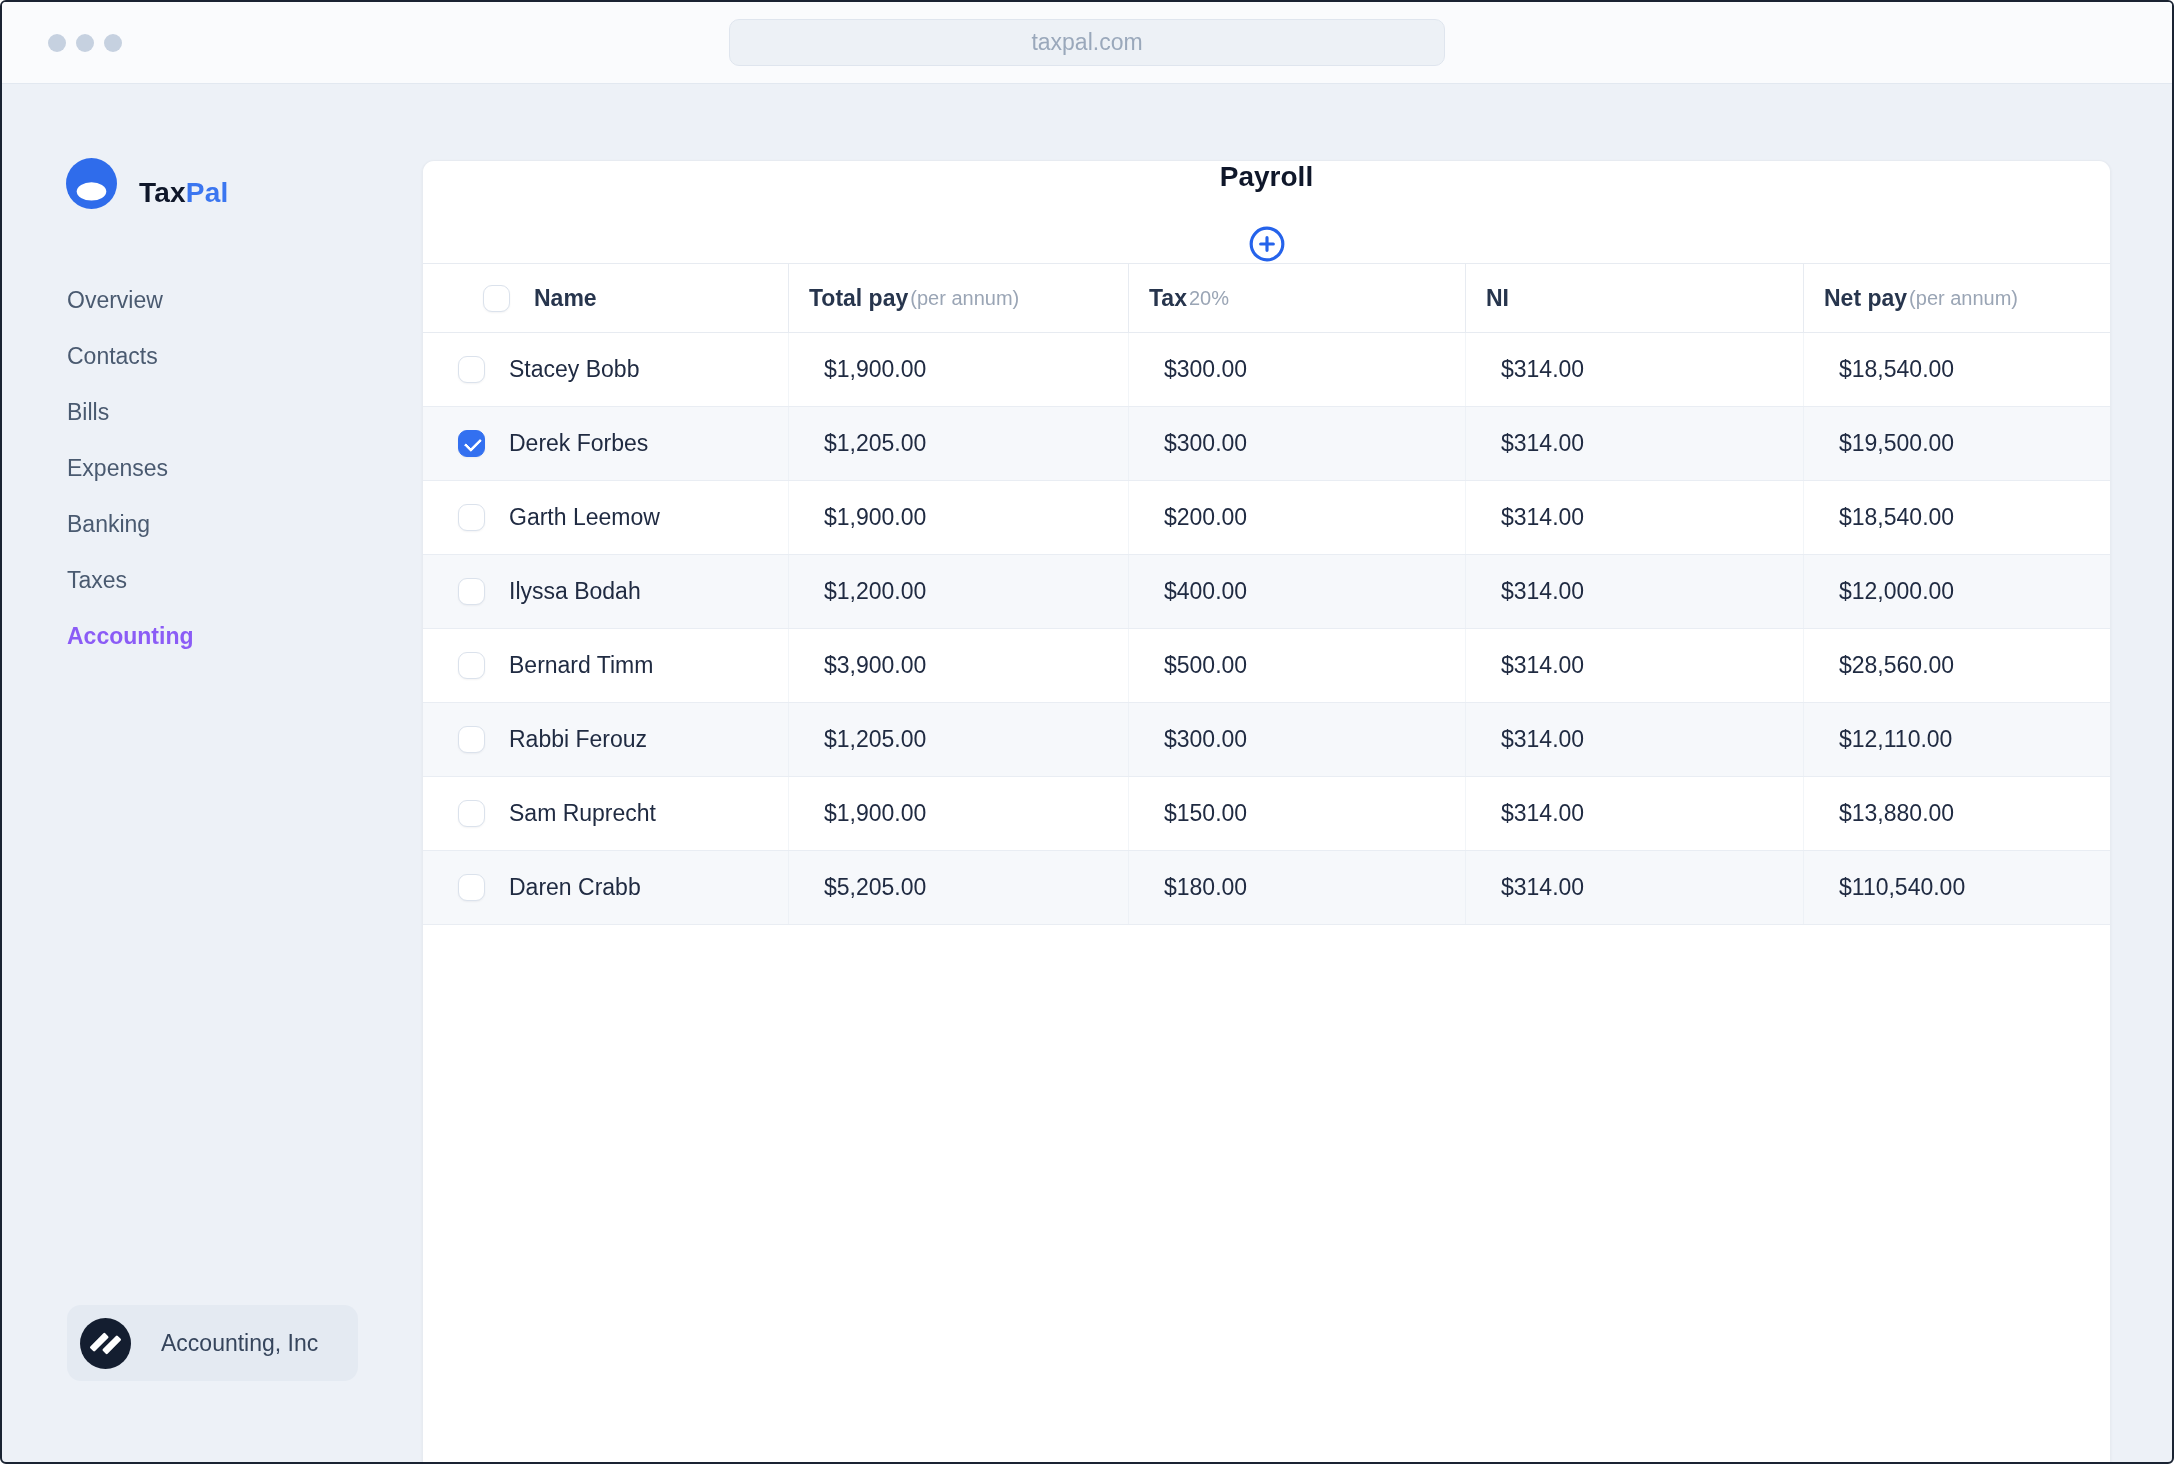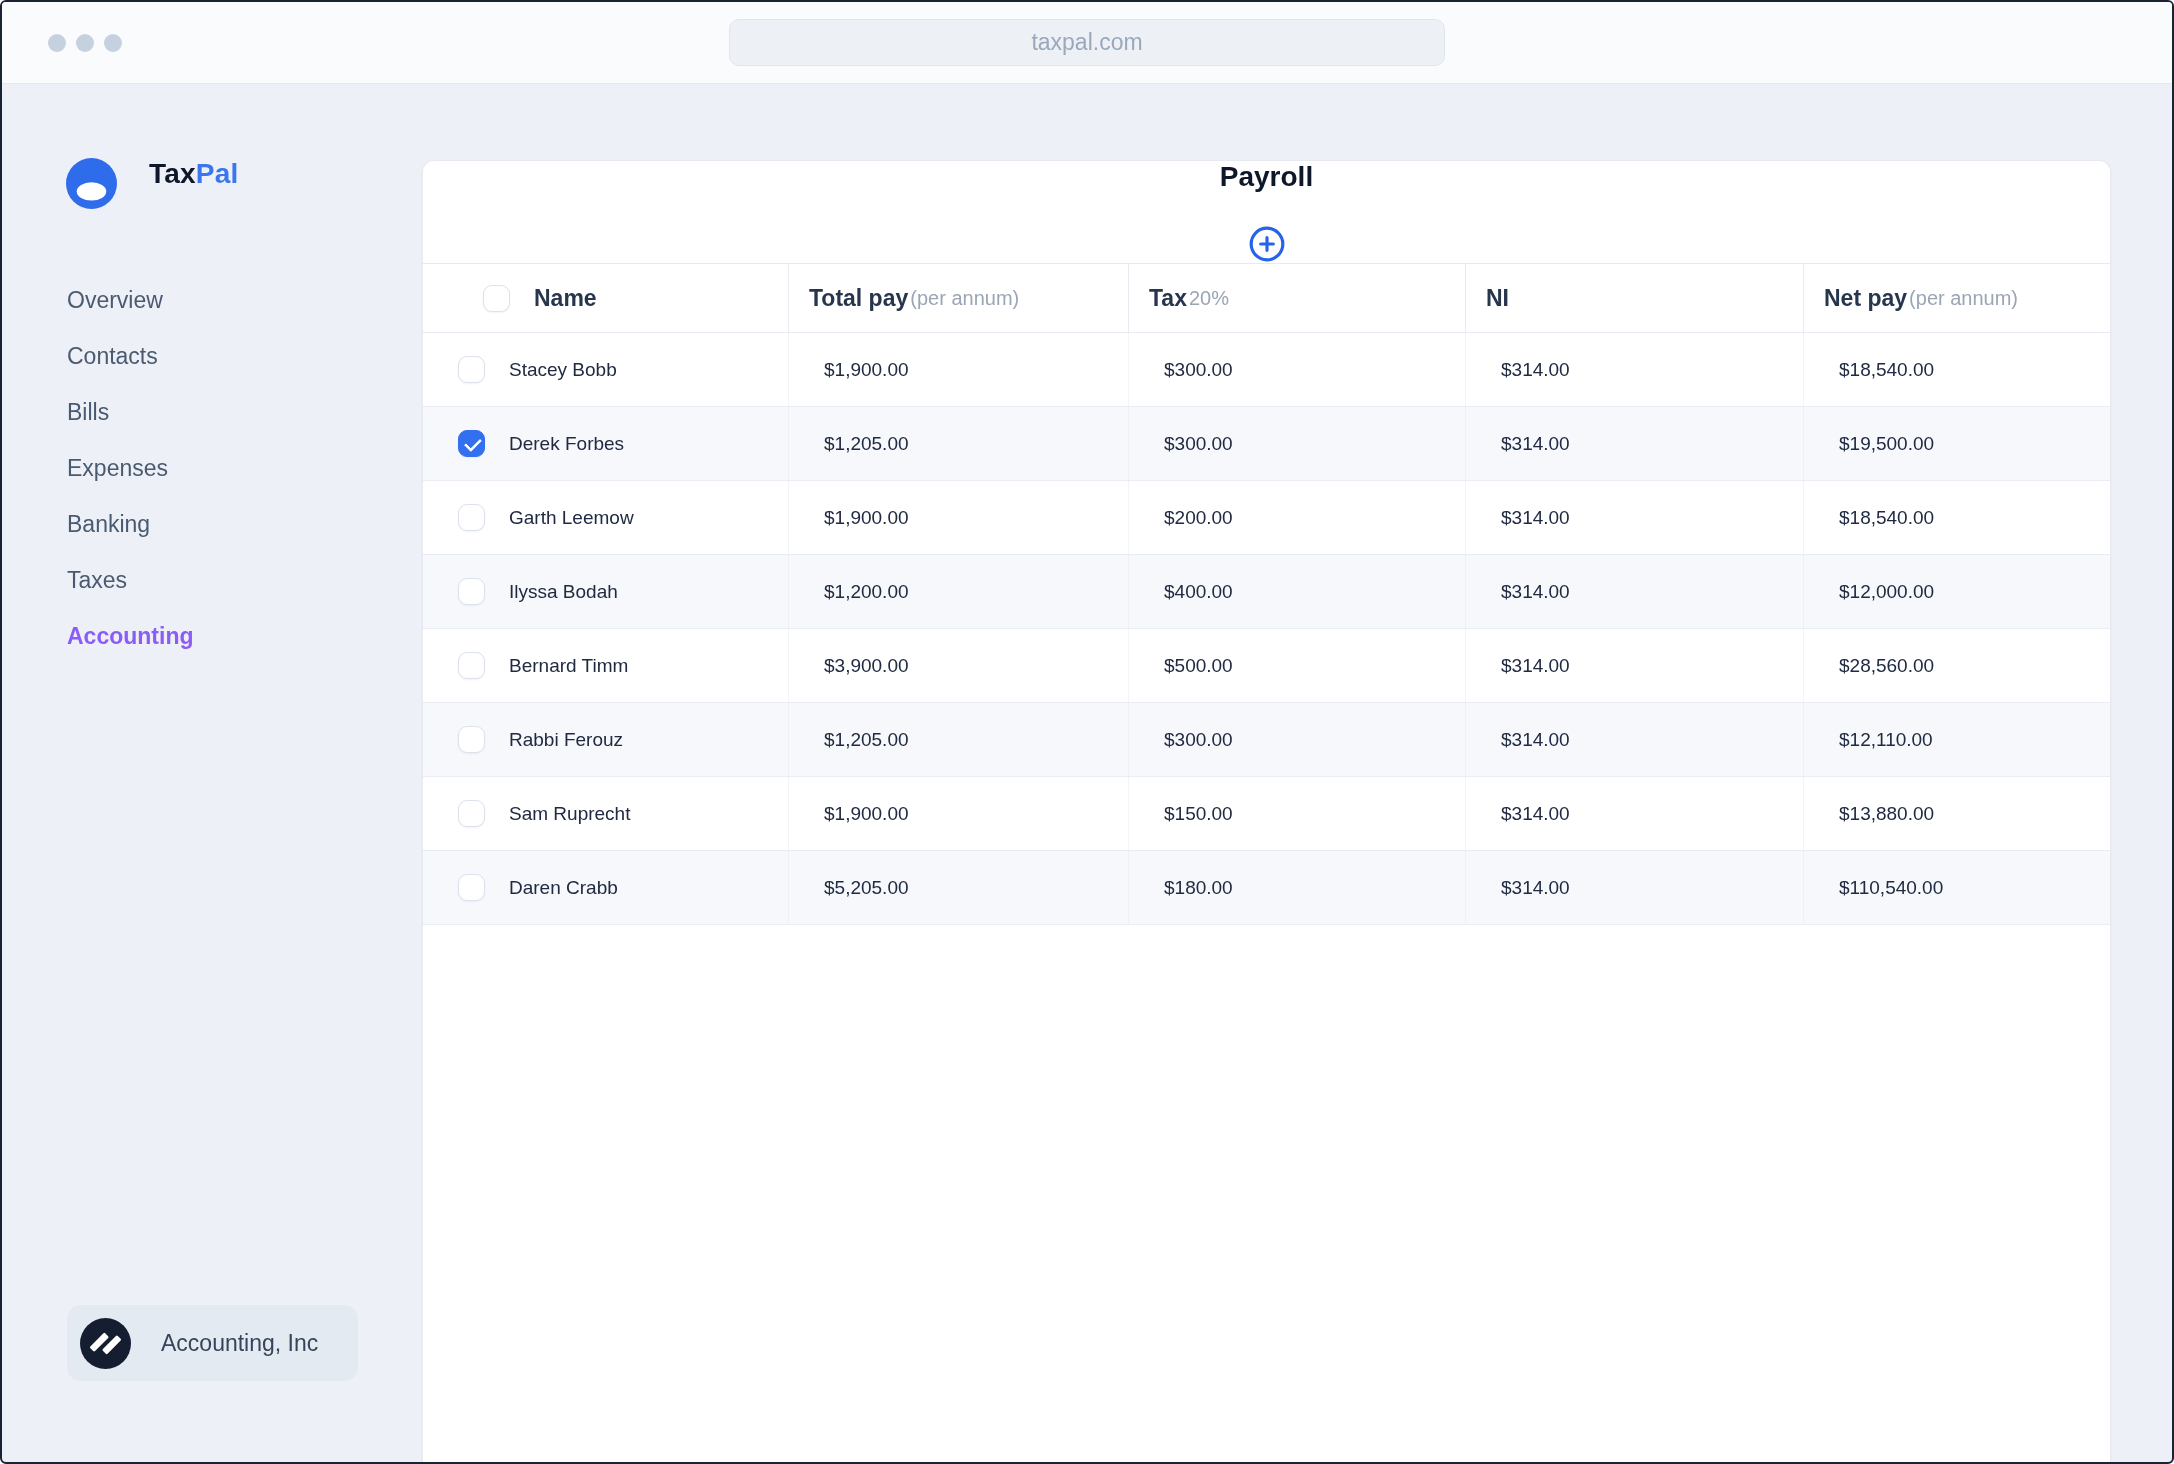--- a/index.html
+++ b/index.html
@@ -15,21 +15,21 @@
   .dots{position:absolute;left:46px;top:50%;transform:translateY(-50%);display:flex;gap:10px;}
   .dot{width:18px;height:18px;border-radius:50%;background:#c6d1e0;}
   .urlbar{
     position:absolute;left:50%;top:17px;transform:translateX(-50%);
     width:716px;height:47px;background:#edf1f6;border:1px solid #dfe5ee;border-radius:10px;
     display:flex;align-items:center;justify-content:center;
     font-size:23px;color:#9aa8bb;
   }
   
   .sidebar{position:absolute;top:82px;left:0;width:420px;bottom:0;}
-  .logo-row{position:absolute;top:74px;left:64px;display:flex;align-items:flex-start;gap:32px;}
+  .logo-row{position:absolute;top:74px;left:64px;display:flex;align-items:flex-end;gap:22px;}
   .wordmark{font-size:28px;font-weight:700;color:#0f172a;letter-spacing:.2px;}
   .wordmark .brand-accent{color:#3b76f0;}
   .nav{position:absolute;top:188px;left:65px;}
   .nav-item{height:56px;display:flex;align-items:center;font-size:23px;color:#4a5a70;cursor:pointer;}
   .nav-item.active{color:#8b5cf6;font-weight:700;}
   .org-pill{
     position:absolute;left:65px;bottom:81px;width:291px;height:76px;
     background:#e4eaf2;border-radius:14px;display:flex;align-items:center;cursor:pointer;
   }
   .org-pill .org-logo{margin-left:13px;flex:0 0 auto;display:flex;}
@@ -48,21 +48,21 @@
   .th{display:flex;align-items:center;padding-left:20px;font-size:23px;font-weight:700;color:#27354d;}
   .th:nth-child(n+2){border-left:1px solid #e7ebf1;}
   .th .sub{font-weight:400;color:#9aa5b5;font-size:20px;margin-left:2px;}
   .c1{width:365px;padding-left:60px;align-items:center;}
   .c2{width:340px;}
   .c3{width:337px;}
   .c4{width:338px;}
   .c5{flex:1;}
   .tr{display:flex;height:74px;border-bottom:1px solid #e9edf3;}
   .tr:nth-child(even){background:#f6f8fb;}
-  .td{display:flex;align-items:center;padding-left:35px;font-size:19px;color:#202b42;}
+  .td{display:flex;align-items:center;padding-left:35px;font-size:23px;color:#202b42;}
   .td:nth-child(n+2){border-left:1px solid rgba(226,232,240,.45);}
   .cell-text{color:#202b42;}
   .checkbox{
     width:27px;height:27px;border:1px solid #dbe2ec;border-radius:9px;background:#fff;
     box-shadow:0 1px 2px rgba(15,23,42,.05);flex:0 0 auto;position:relative;cursor:pointer;margin-right:24px;
   }
   .checkbox.checked{background:#3370f0;border-color:#3370f0;}
   .checkbox.checked::after{
     content:"";position:absolute;left:6px;top:7px;width:13px;height:7px;
     border-left:3px solid #fff;border-bottom:3px solid #fff;border-radius:1px;transform:rotate(-45deg);

